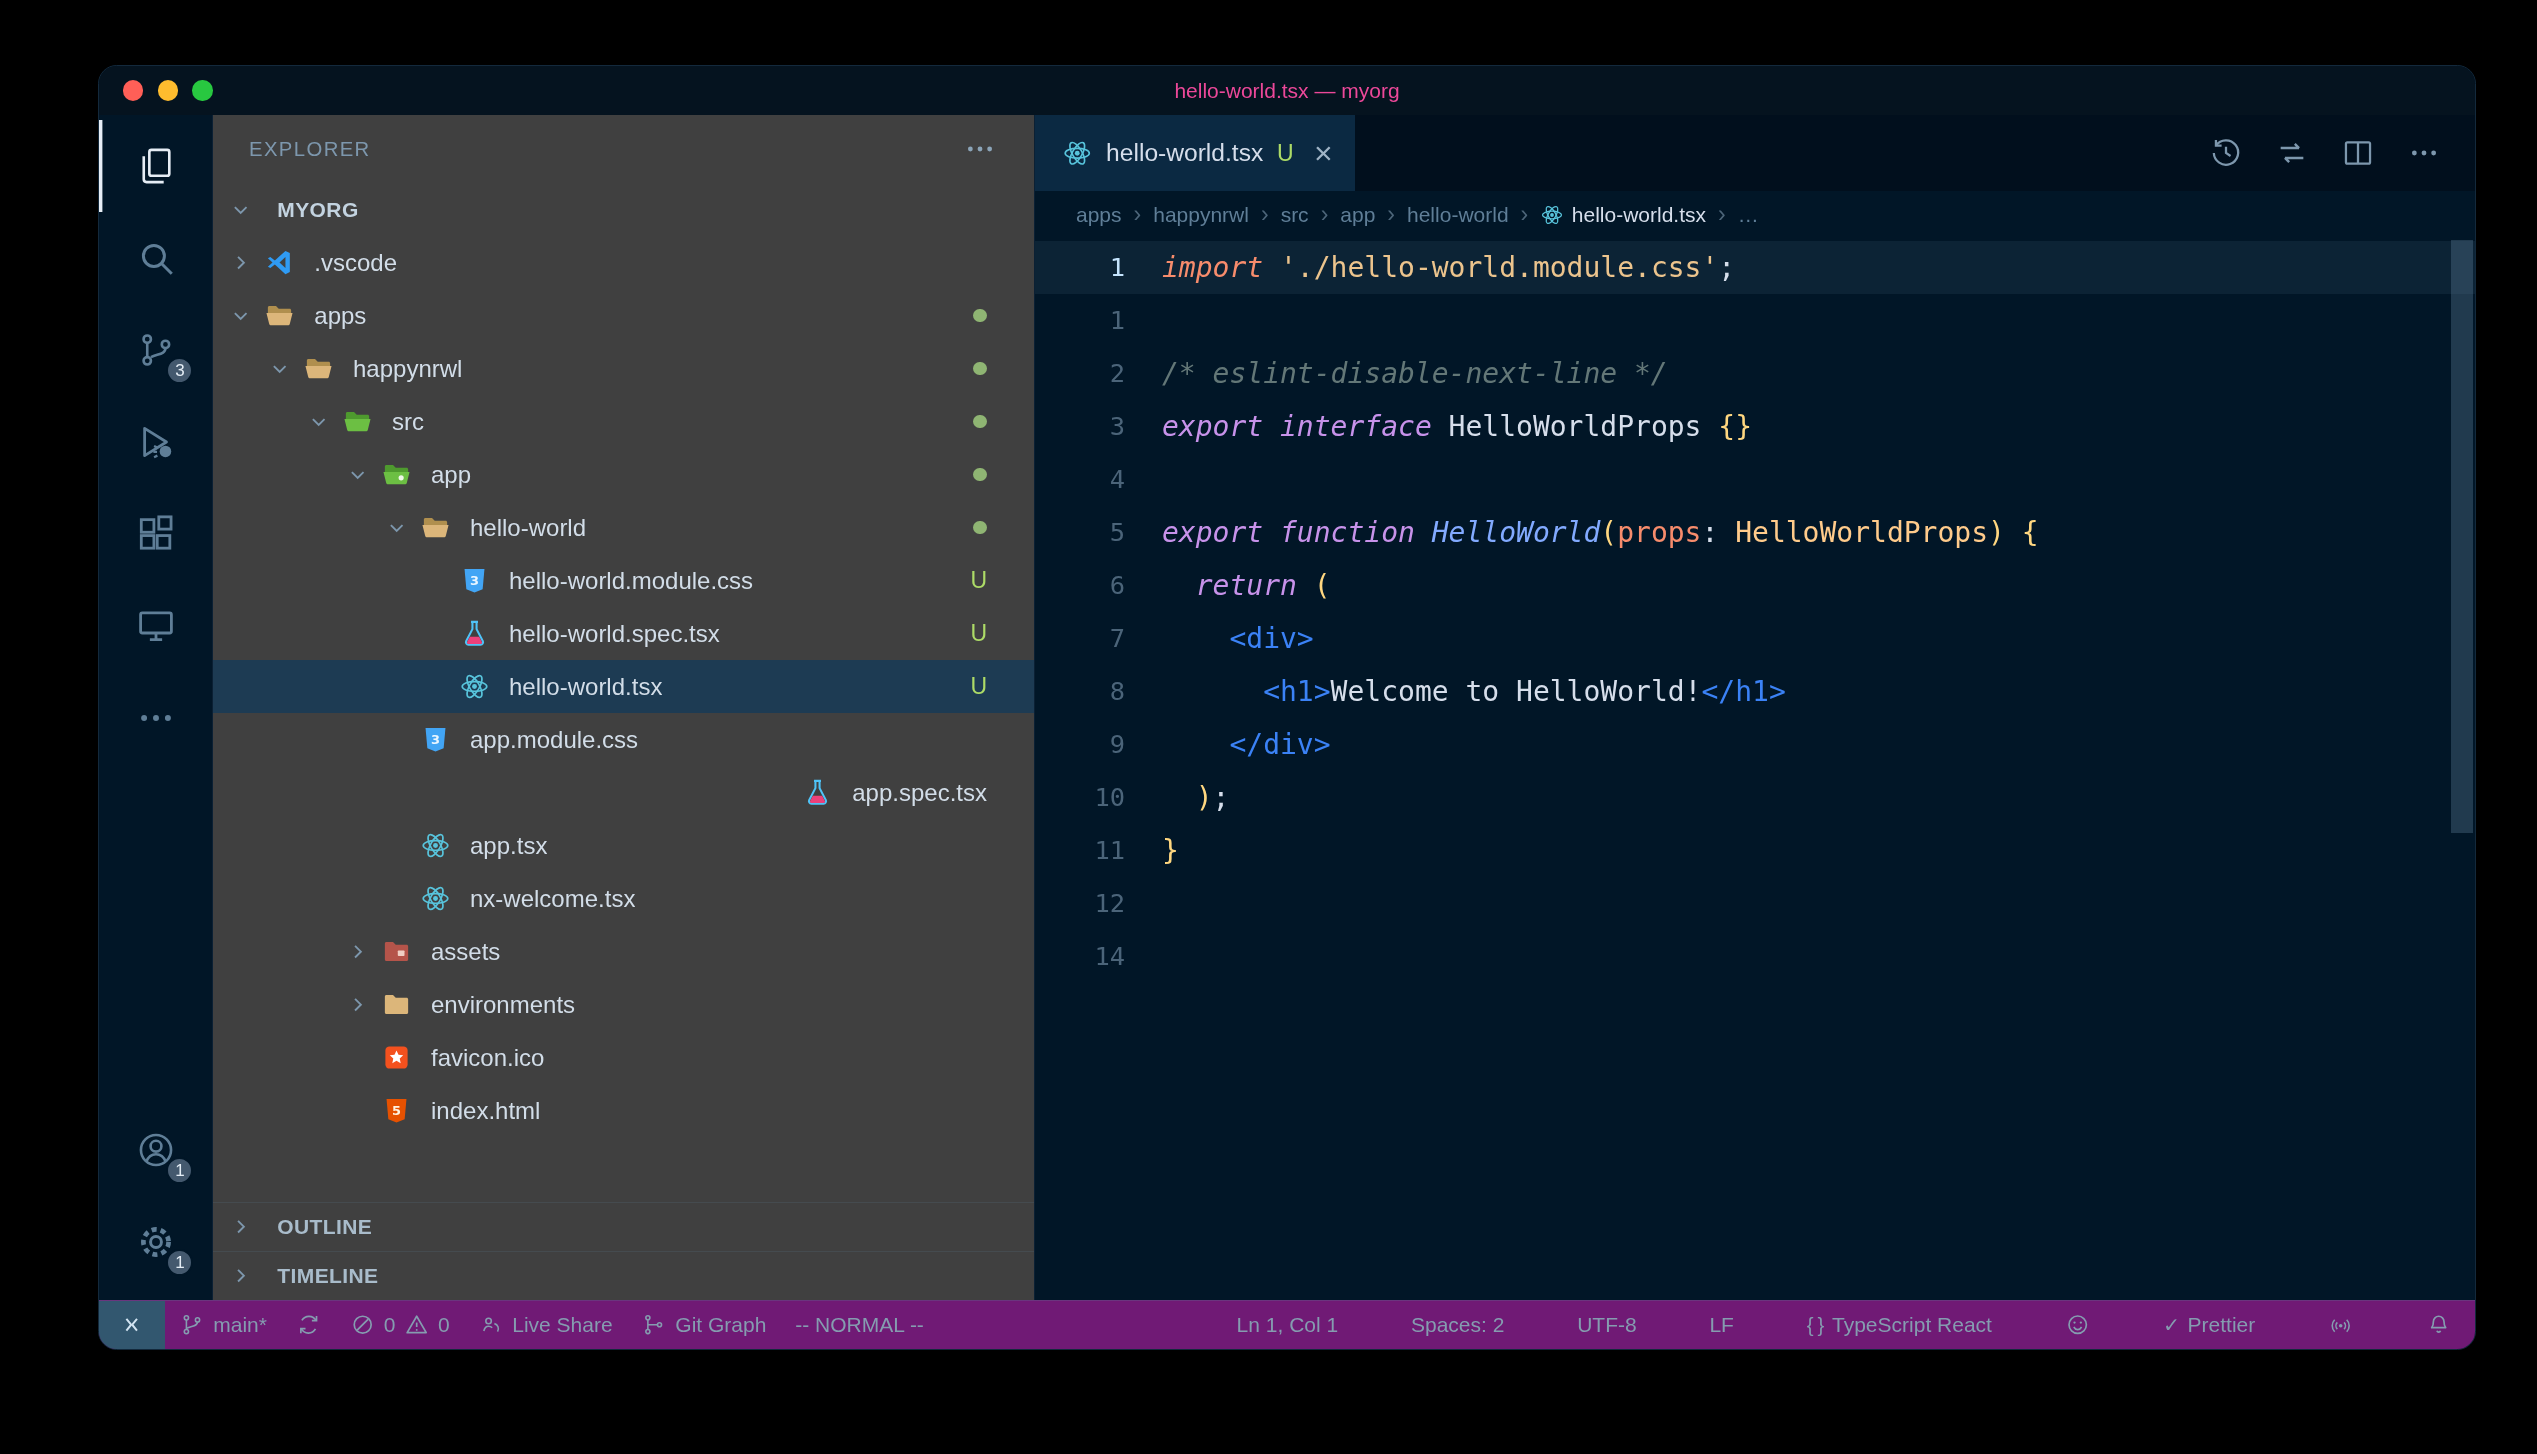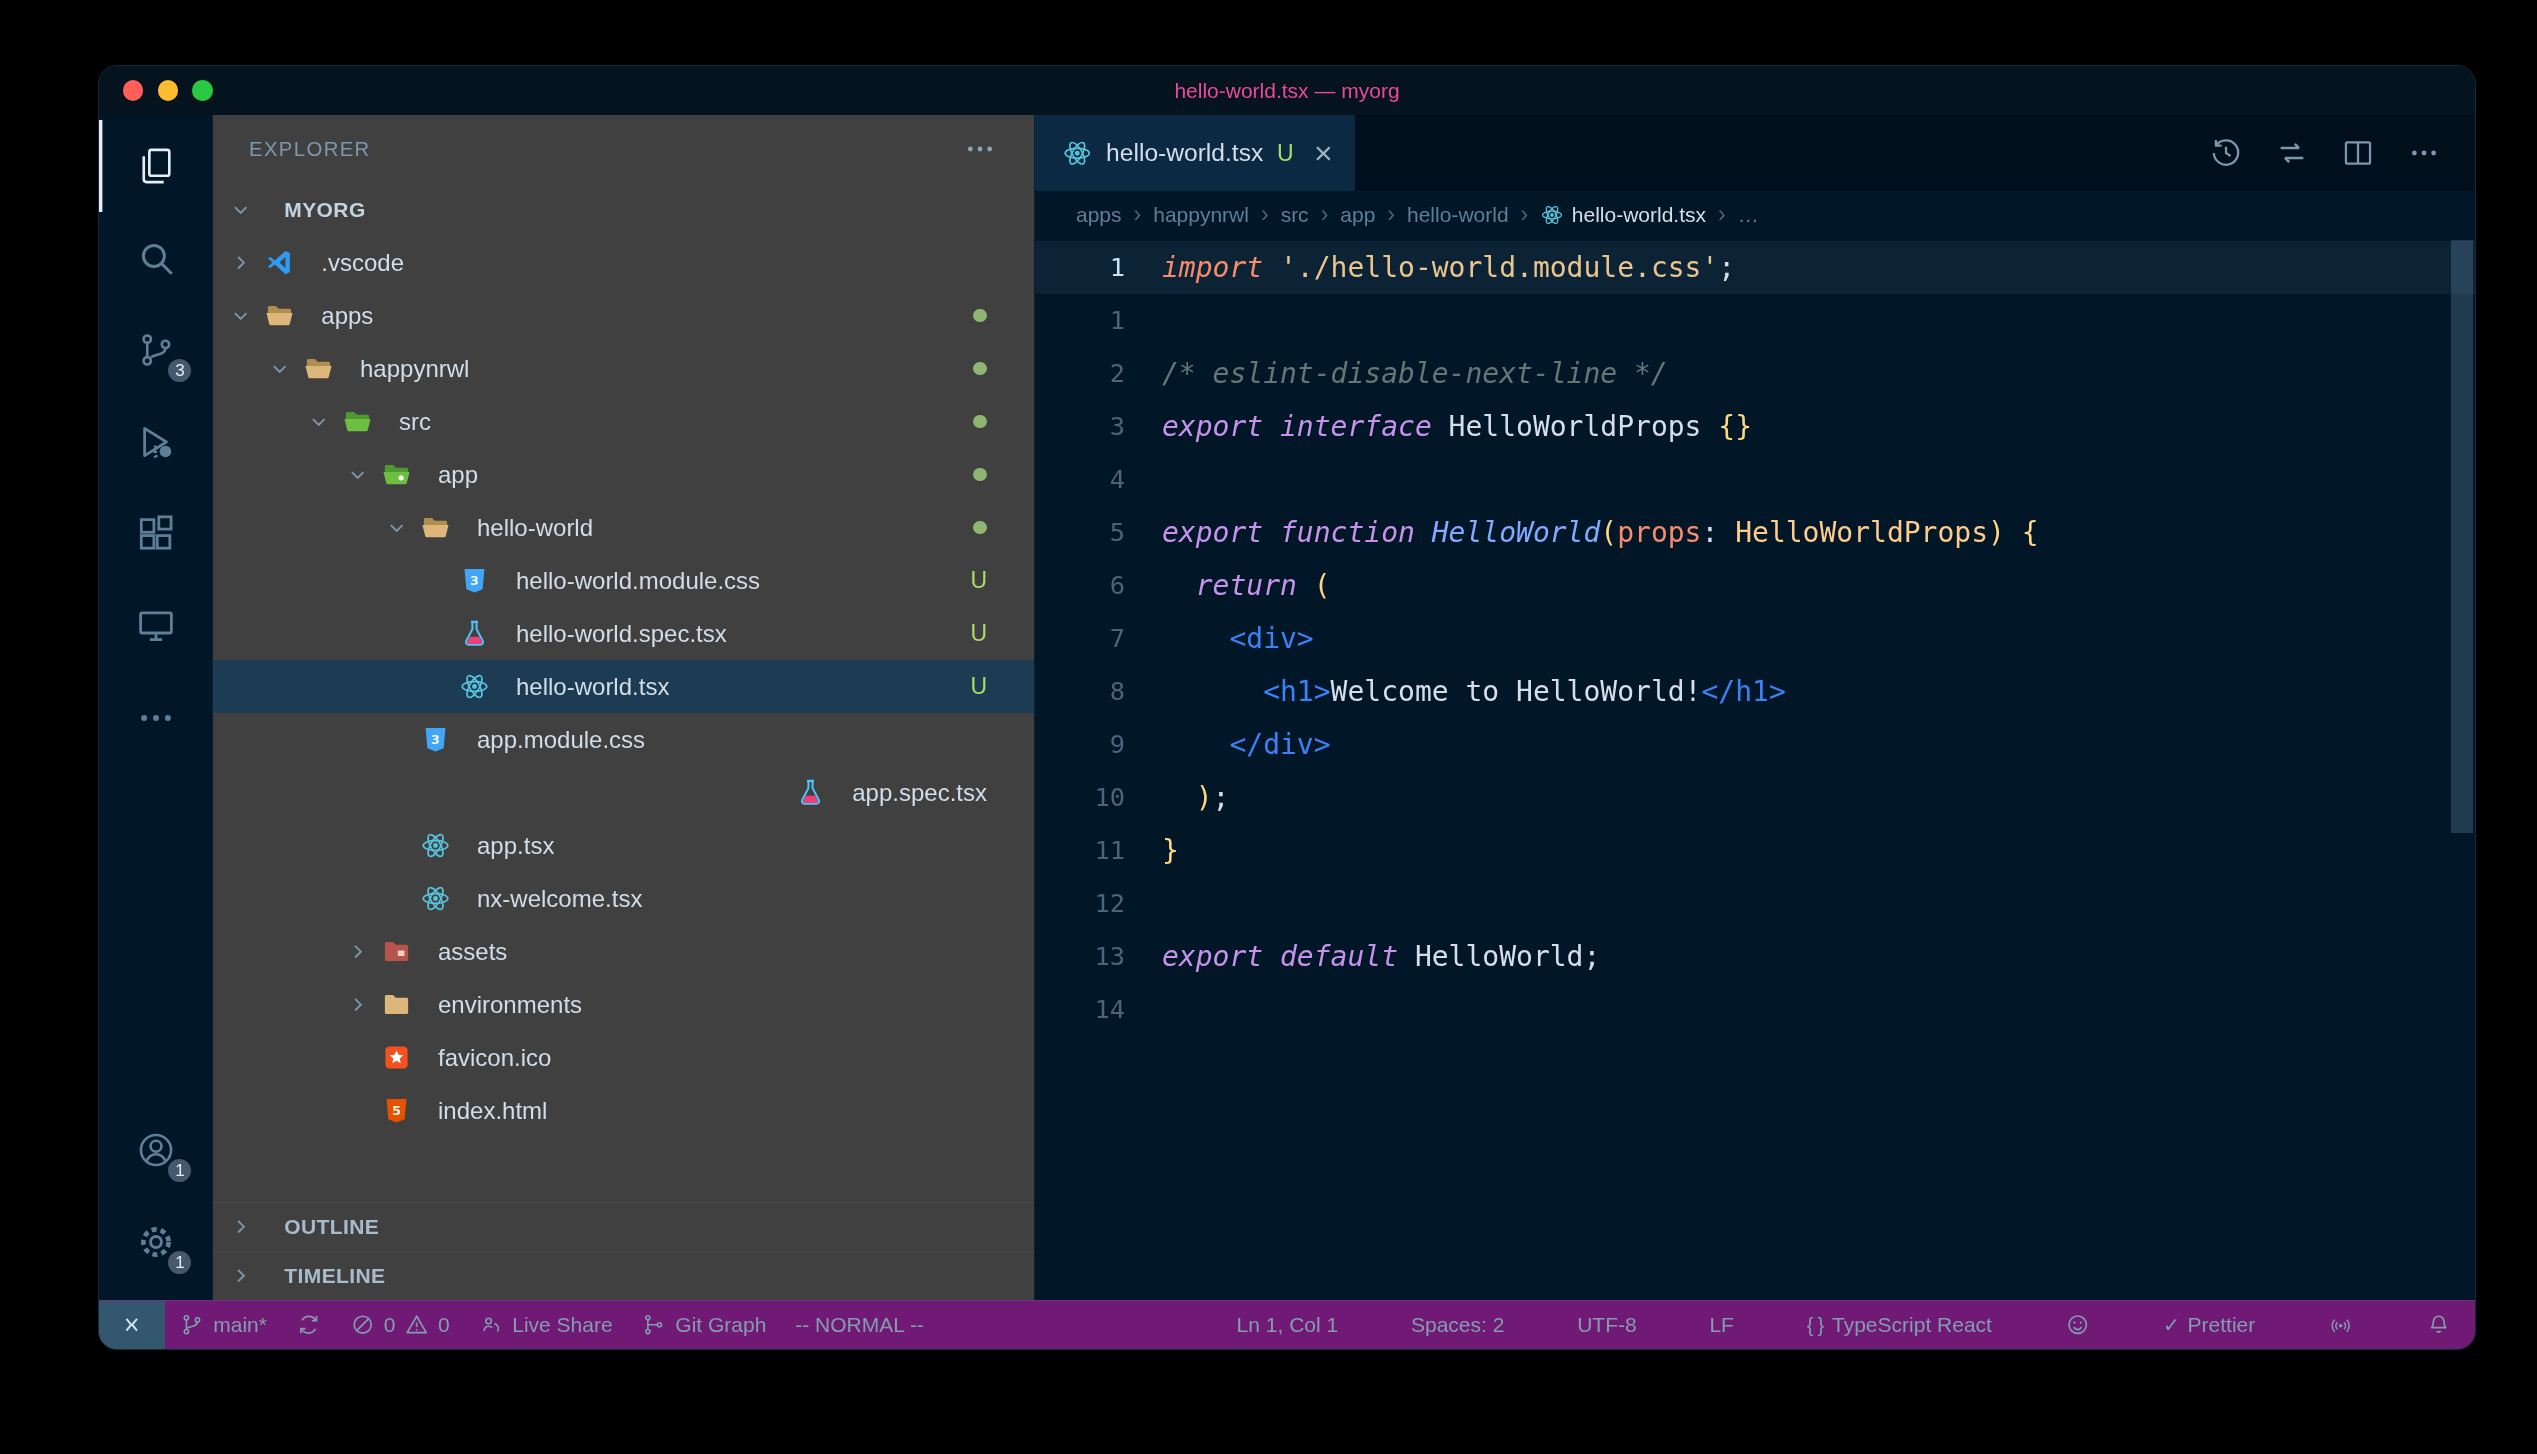--- a/index.html
+++ b/index.html
@@ -38,21 +38,21 @@
   .sb-actions { margin-left:auto; color:#8ba4b8; cursor:pointer; }
   .sb-actions svg { width:34px; height:34px; display:block; }
 
   .trow { height:53px; display:flex; align-items:center; padding-right:47px; color:#d2dde8; font-size:24px; cursor:pointer; white-space:nowrap; }
   .trow.selected { background:#1d3b53; }
   .trow.section { font-weight:bold; color:#c3d3e0; font-size:21px; letter-spacing:0.4px; }
   .chev { width:36px; flex:0 0 36px; color:#7d97ad; display:flex; align-items:center; }
   .chev svg { width:25.4px; height:25.4px; display:block; }
   .ticon { width:37px; flex:0 0 37px; display:flex; align-items:center; }
   .ticon svg { width:31px; height:31px; display:block; }
-  .tlabel { margin-left:20px; overflow:hidden; text-overflow:ellipsis; }
+  .tlabel { margin-left:13px; overflow:hidden; text-overflow:ellipsis; }
   .tmeta { margin-left:auto; }
   .dot { width:13.6px; height:13.6px; border-radius:50%; background:#8fb573; }
   .ubadge { color:#addb67; font-size:23px; }
   .tree { flex:1; overflow:hidden; }
   .bottom-sections { flex:0 0 auto; }
   .bottom-sections .trow { border-top:0.8px solid rgba(95,126,151,.18); font-weight:bold; color:#a9bccb; font-size:21px; height:49px; }
 
   
   .editor-area { flex:1; min-width:0; display:flex; flex-direction:column; background:#011627; }
   .tabbar { height:76px; flex:0 0 auto; background:#010f1d; display:flex; align-items:stretch; }
@@ -595,24 +595,20 @@
             </div>
             <div class="cl">
               <span class="ln">11</span>
               <span class="lc"><span class="tk-br">}</span></span>
             </div>
             <div class="cl">
               <span class="ln">12</span>
               <span class="lc"></span>
             </div>
             <div class="cl">
-              <span class="ln">13</span>
-              <span class="lc"><span class="tk-kw">export</span><span class="tk-pl"> </span><span class="tk-kw">default</span><span class="tk-pl"> </span><span class="tk-pl">HelloWorld</span><span class="tk-pl">;</span></span>
-            </div>
-            <div class="cl">
               <span class="ln">14</span>
               <span class="lc"></span>
             </div>
           </div>
         <div class="scroll-thumb"></div>
       </div>
     </div>
   </div>
 
   <div class="statusbar">

